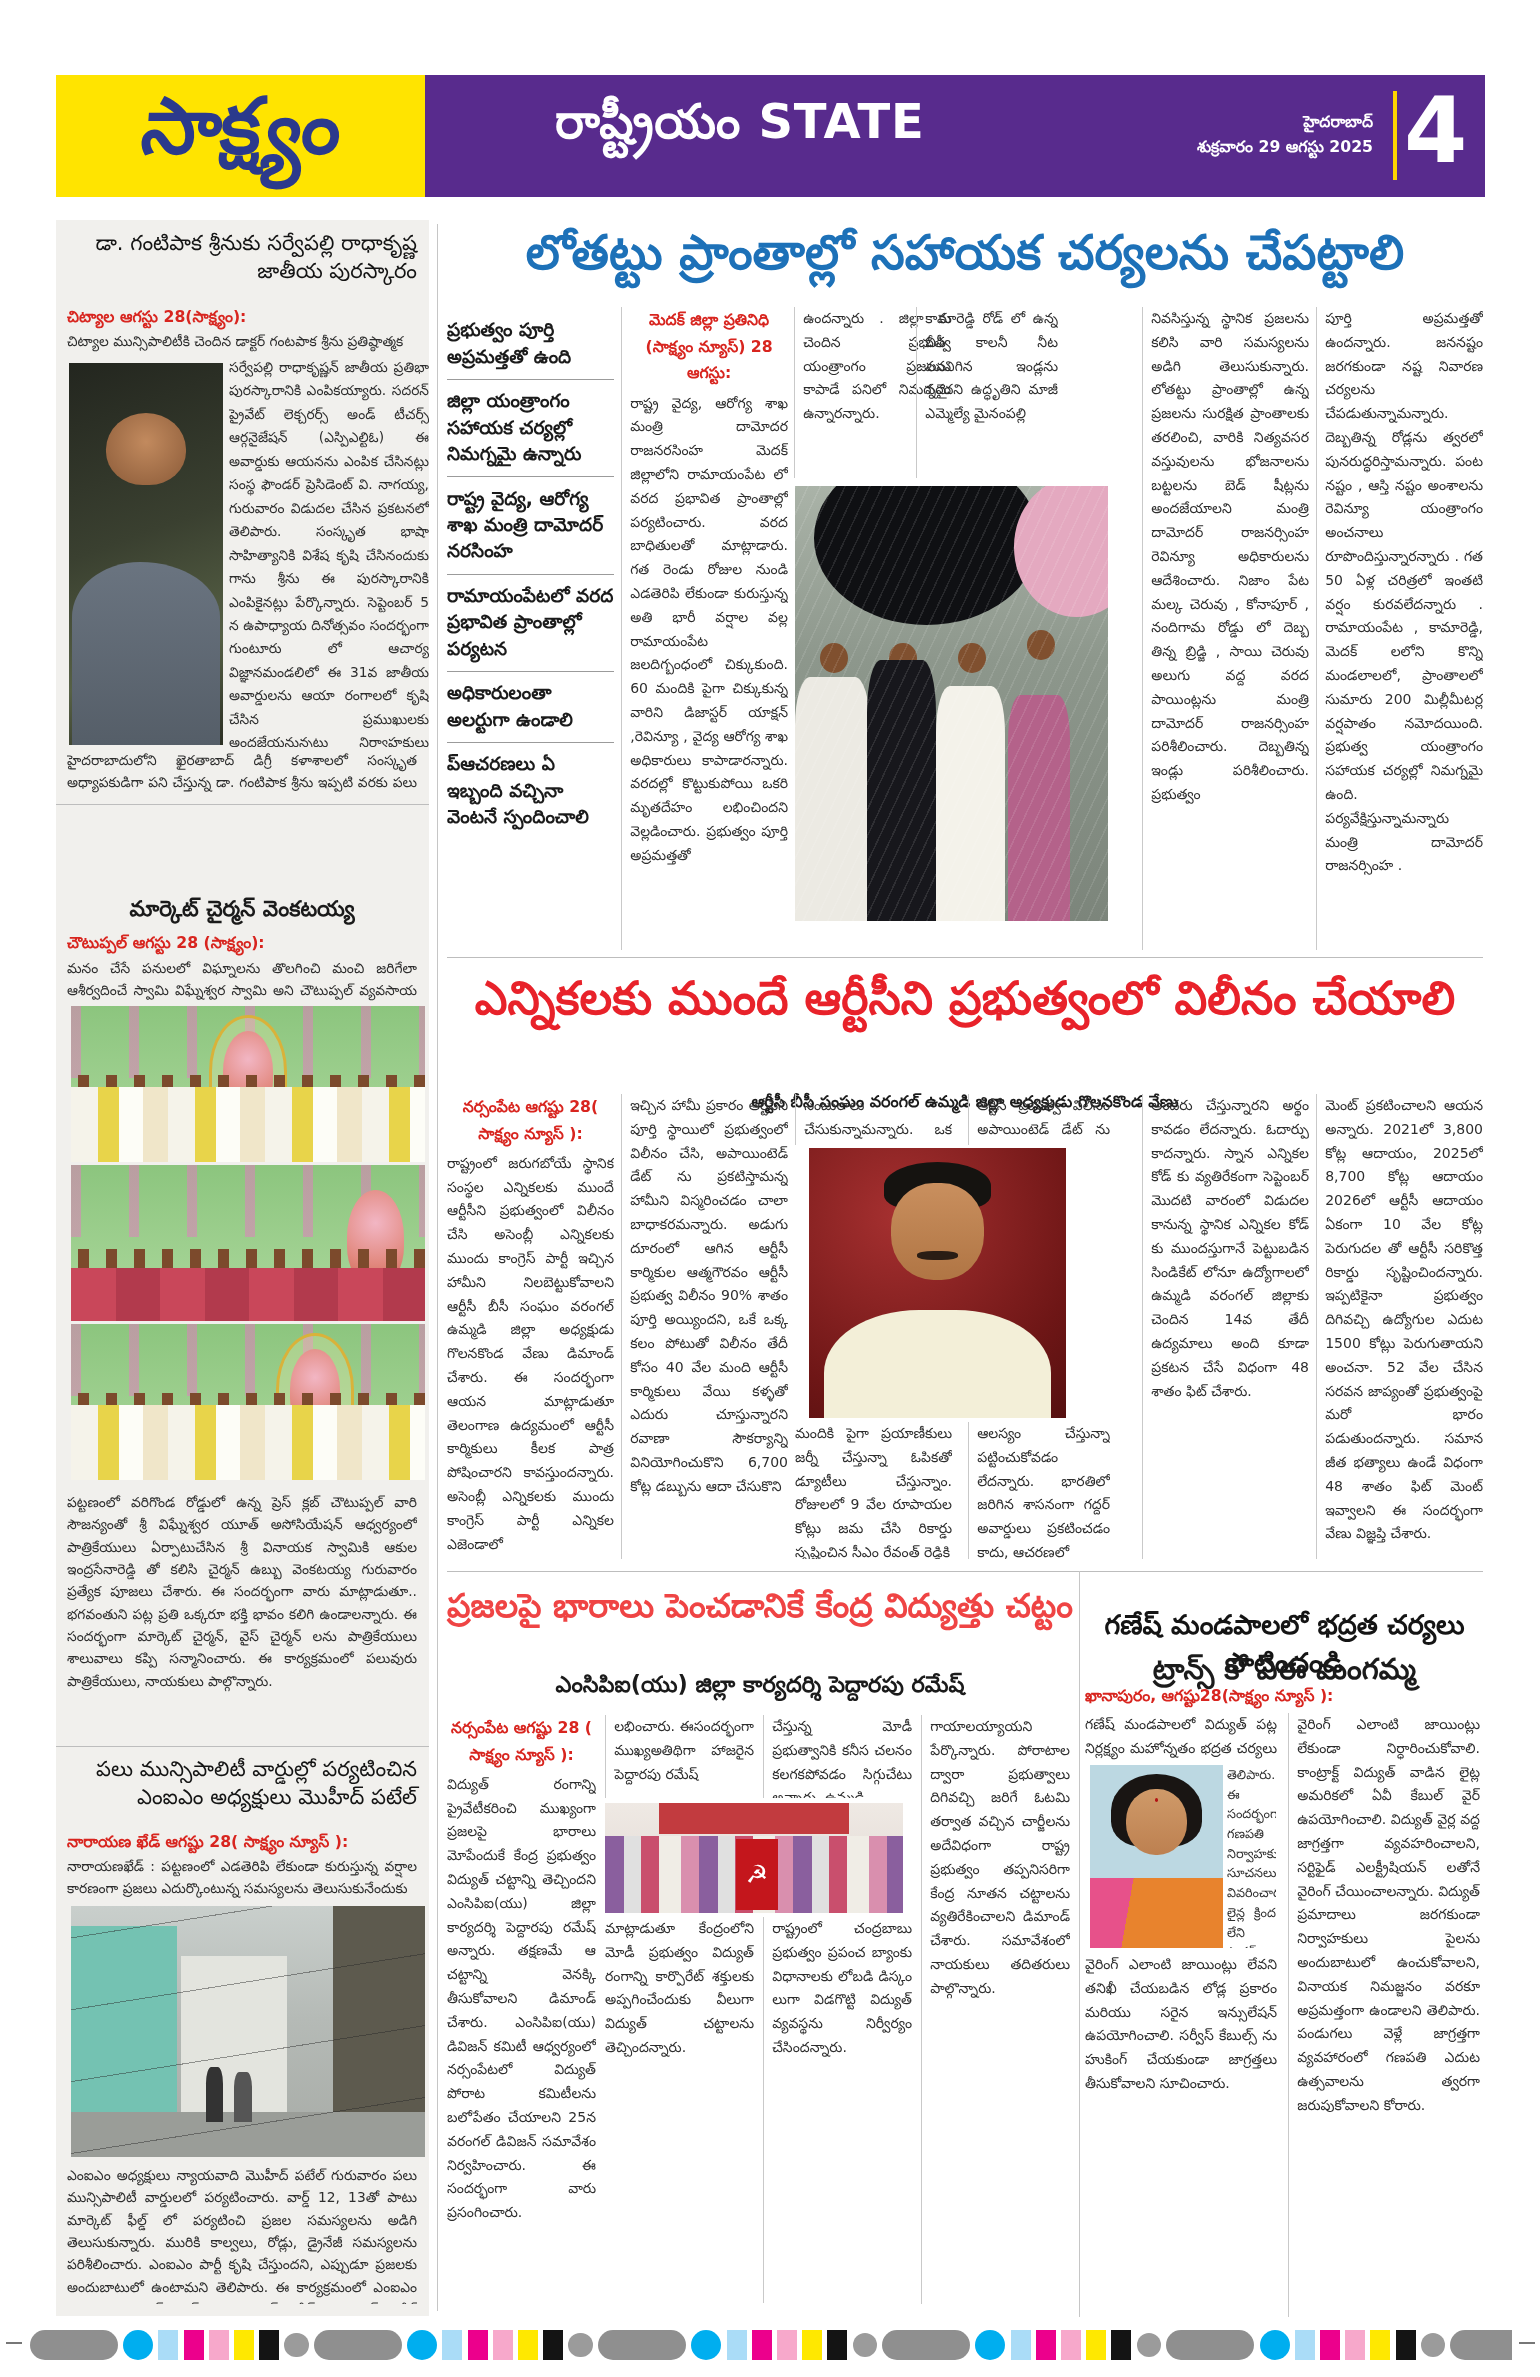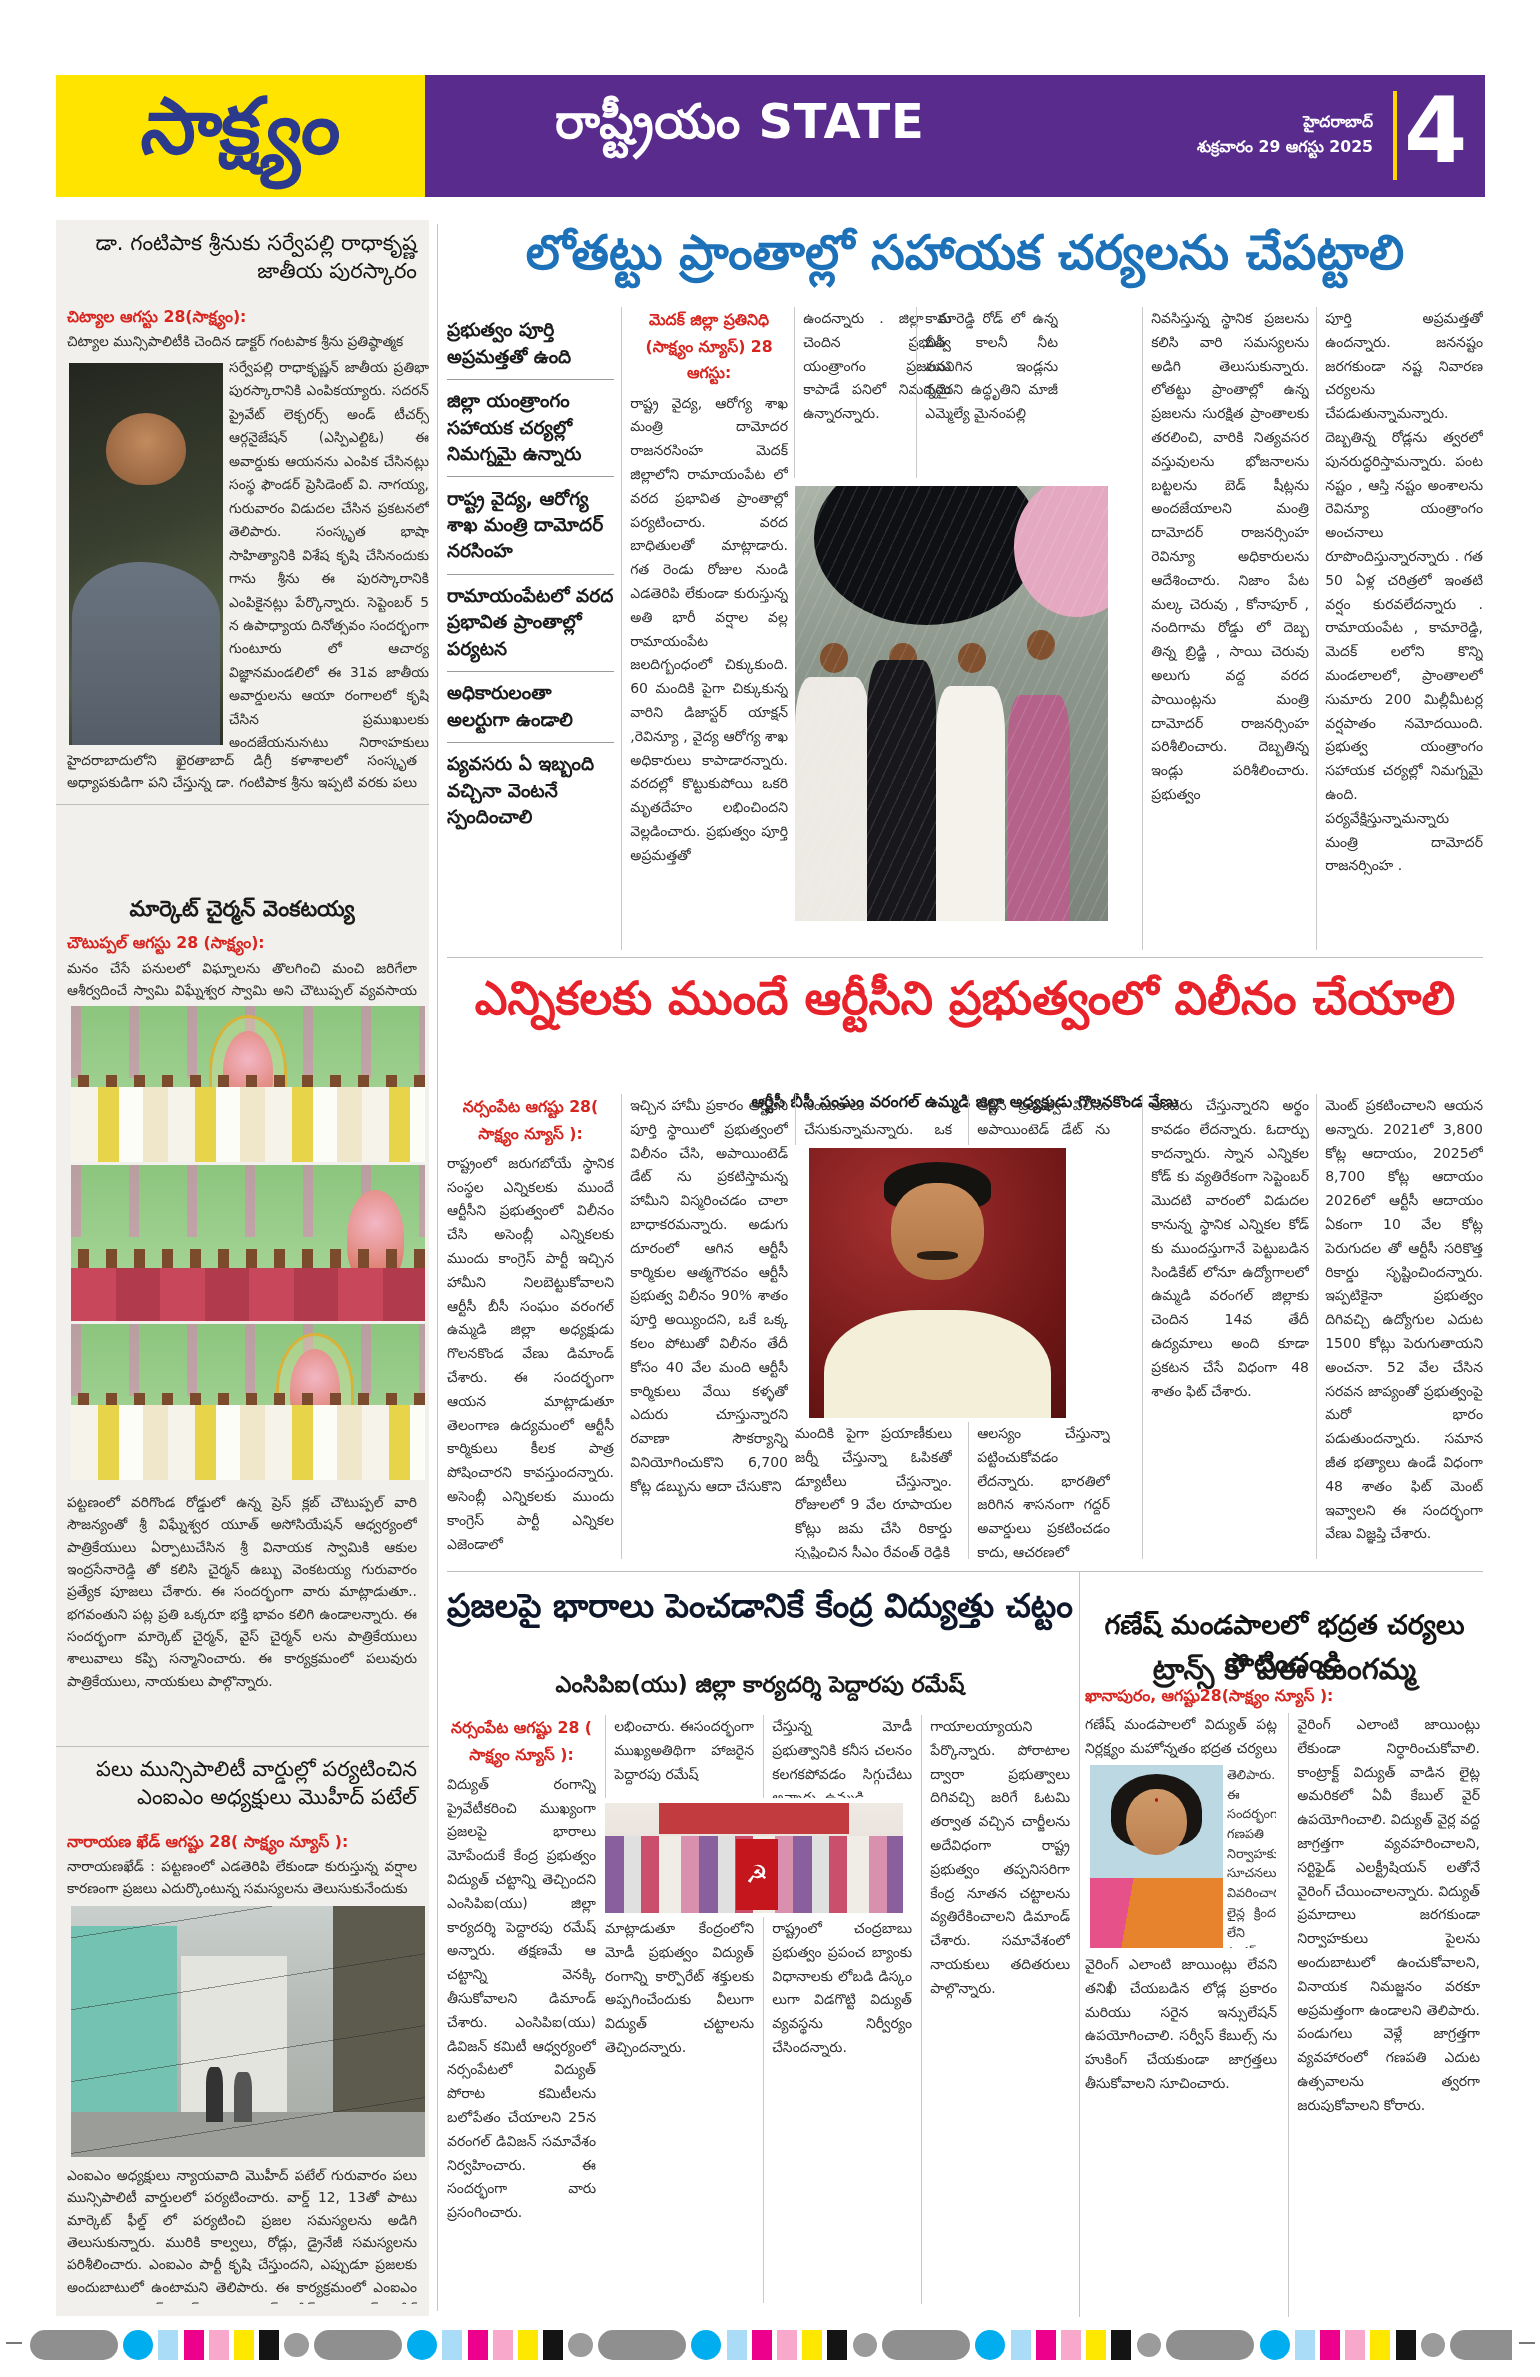--- a/index.html
+++ b/index.html
@@ -67,21 +67,21 @@
   .ph-meet .crowd{bottom:0;left:0;width:100%;height:70%;background:repeating-linear-gradient(90deg,#8a5f9e 0 19.4px,#e0e0e0 19.4px 36px,#c94f6d 36px 54px,#f0ede6 54px 76px,#d98fae 76px 94px)}
   .ph-meet .flag{bottom:3%;left:44%;width:14%;height:64%;background:#c4161c;color:#fff;font-size:25px;display:flex;align-items:center;justify-content:center}
   .ph-woman{background:#bcd8e2}
   .ph-woman .hair{top:5%;left:16%;width:68%;height:40%;background:#191513;border-radius:50% 50% 35% 35%}
   .ph-woman .face{top:13%;left:27%;width:46%;height:36%;background:linear-gradient(#cf9a69,#bd8050);border-radius:48%}
   .ph-woman .bindi{top:18%;left:48.5%;width:3%;height:2.4%;background:#b31313;border-radius:50%}
   .ph-woman .saree{bottom:0;left:0;width:100%;height:38%;background:linear-gradient(100deg,#e7518a 0 30%,#e8832d 30% 100%)}
   
   .h1-blue{position:absolute;left:447px;width:1036px;text-align:center;font-size:48px;font-weight:bold;color:#1d71b8}
   .h2-red{position:absolute;left:447px;width:1036px;text-align:center;font-size:46px;font-weight:bold;color:#e8222a}
-  .h3-blue{position:absolute;left:447px;width:626px;text-align:center;font-size:33px;font-weight:bold;color:#0f172a}
+  .h3-blue{position:absolute;left:447px;width:626px;text-align:center;font-size:33px;font-weight:bold;color:#ef4444}
   .h4-black{position:absolute;left:1085px;width:399px;text-align:center;font-size:27px;font-weight:bold;color:#141414}
   .subhead{position:absolute;text-align:center;font-weight:bold;color:#1b1b1b}
   .col{position:absolute;font-size:14px;line-height:1.7;color:#2e2e2e;text-align:justify;overflow:hidden}
   .col .dateline{display:block;margin-bottom:4.5px}
   .bl{border-left:0.7px solid #c9c9c9;padding-left:8.2px}
   .bullets{position:absolute;left:447px;top:309px;width:167px;overflow:hidden}
   .bullets ul{list-style:none}
   .bullets li{font-size:18.6px;font-weight:bold;line-height:1.42;color:#1b1b1b;padding:8.2px 0 9px;border-bottom:0.7px solid #9b9b9b}
   
   .regbar{position:absolute;left:30px;top:2328px;width:1482px;height:34px;display:flex;align-items:center;gap:5.2px;overflow:hidden}
@@ -166,21 +166,21 @@
   <div class="h1-blue" style="top:224px">లోతట్టు ప్రాంతాల్లో సహాయక చర్యలను చేపట్టాలి</div>
 
   <div class="bullets" style="height:522px">
     <ul>
 
     <li>ప్రభుత్వం పూర్తి అప్రమత్తతో ఉంది</li>
         <li>జిల్లా యంత్రాంగం సహాయక చర్యల్లో నిమగ్నమై ఉన్నారు</li>
         <li>రాష్ట్ర వైద్య, ఆరోగ్య శాఖ మంత్రి దామోదర్ నరసింహ</li>
         <li>రామాయంపేటలో వరద ప్రభావిత ప్రాంతాల్లో పర్యటన</li>
         <li>అధికారులంతా అలర్టుగా ఉండాలి</li>
-        <li>ప్యవసరు ఏ ఇబ్బంది వచ్చినా వెంటనే స్పందించాలి</li>
+        <li>ప్ఆచరణలు ఏ ఇబ్బంది వచ్చినా వెంటనే స్పందించాలి</li>
       </ul>
 
   </div>
 
   <div class="col bl" style="left:621px;top:307px;width:167px;height:643px">
     <span class="dateline">మెదక్ జిల్లా ప్రతినిధి (సాక్ష్యం న్యూస్) 28 ఆగస్టు:</span>
     <span>రాష్ట్ర వైద్య, ఆరోగ్య శాఖ మంత్రి దామోదర రాజనరసింహ మెదక్ జిల్లాలోని రామాయంపేట లో వరద ప్రభావిత ప్రాంతాల్లో పర్యటించారు. వరద బాధితులతో మాట్లాడారు. గత రెండు రోజుల నుండి ఎడతెరిపి లేకుండా కురుస్తున్న అతి భారీ వర్షాల వల్ల రామాయంపేట జలదిగ్బంధంలో చిక్కుకుంది. 60 మందికి పైగా చిక్కుకున్న వారిని డిజాస్టర్ యాక్షన్ ,రెవిన్యూ , వైద్య ఆరోగ్య శాఖ అధికారులు కాపాడారన్నారు. వరదల్లో కొట్టుకుపోయి ఒకరి మృతదేహం లభించిందని వెల్లడించారు. ప్రభుత్వం పూర్తి అప్రమత్తతో</span>
   </div>
   <div class="col bl" style="left:794px;top:307px;width:157px;height:171px">ఉందన్నారు . జిల్లా కు చెందిన ప్రభుత్వ యంత్రాంగం ప్రజలను కాపాడే పనిలో నిమగ్నమై ఉన్నారన్నారు.</div>
   <div class="col bl" style="left:916px;top:307px;width:142px;height:171px">కామారెడ్డి రోడ్ లో ఉన్న బీసీ కాలనీ నీట మునిగిన ఇండ్లను వరదని ఉద్ధృతిని మాజీ ఎమ్మెల్యే మైనంపల్లి</div>

